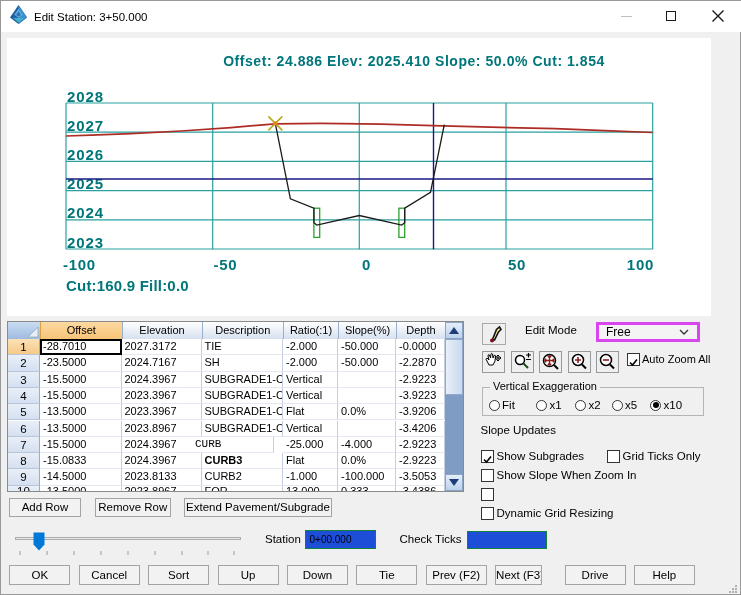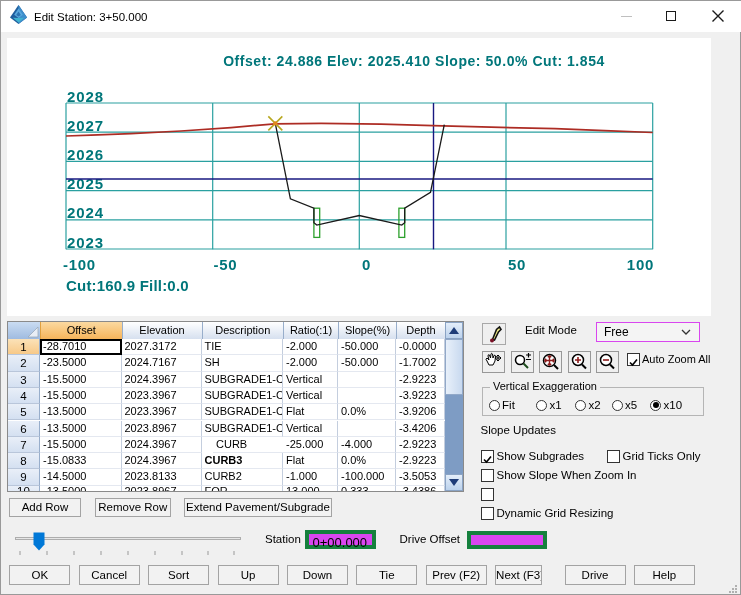--- a/index.html
+++ b/index.html
@@ -8,30 +8,30 @@
        border:1px solid #999;box-sizing:border-box;}
   #titlebar{position:absolute;left:0;top:0;width:100%;height:31px;background:#ffffff;padding-left:7px;}
   #title-text{position:absolute;left:33px;top:10px;font-size:11.5px;color:#000;}
   .abs{position:absolute;}
   
   #chartpanel{position:absolute;left:6px;top:37px;width:704px;height:278px;background:#fff;}
   
   .btn{position:absolute;background:#f2f2f2;border:1px solid #a3a3a3;box-sizing:border-box;
        font-size:11.5px;color:#000;text-align:center;line-height:19px;white-space:nowrap;overflow:hidden;}
   .txt{position:absolute;font-size:11.5px;color:#000;white-space:nowrap;}
-  .tbox{position:absolute;background:#d946ef;border:4px solid #15803d;box-sizing:border-box;
-        font-size:13px;line-height:17px;padding-left:4px;}
+  .tbox{position:absolute;background:#1d4ed8;border:1px solid #15803d;box-sizing:border-box;
+        font-size:10px;line-height:17px;padding-left:4px;}
   
   .cb{position:absolute;width:13px;height:13px;background:#fff;border:1px solid #333;box-sizing:border-box;}
   .cblabel{position:absolute;font-size:11.5px;color:#000;white-space:nowrap;}
   
   .radio{position:absolute;width:11px;height:11px;background:#fff;border:1px solid #333;border-radius:50%;box-sizing:border-box;}
   .radio.sel::after{content:"";position:absolute;left:1.5px;top:1.5px;width:6px;height:6px;border-radius:50%;background:#000;}
   
-  .combo{position:absolute;background:#f4f4f4;border:1px solid #d946ef;box-sizing:border-box;
+  .combo{position:absolute;background:#f4f4f4;border:3px solid #d946ef;box-sizing:border-box;
          font-size:12px;color:#000;}
   .combo .cval{position:absolute;left:7px;top:50%;transform:translateY(-50%);}
   .combo svg{position:absolute;right:8px;top:50%;transform:translateY(-50%);}
 
   .hcell{position:absolute;font-size:11px;color:#000;text-align:center;line-height:17px;box-sizing:border-box;overflow:hidden;}
   .rnum{position:absolute;font-size:11.5px;color:#000;text-align:center;line-height:16px;box-sizing:border-box;border-bottom:1px solid #b9c6da;border-right:1px solid #98aecb;overflow:hidden;}
   .dcell{position:absolute;font-size:11px;color:#000;line-height:15px;padding-left:3px;box-sizing:border-box;border-bottom:1px solid #e4e8f0;border-right:1px solid #c4cede;overflow:hidden;white-space:nowrap;background:#fff;}
 </style>
 </head>
 <body>
@@ -93,40 +93,40 @@
 <circle cx="268.3" cy="85.4" r="2.2" fill="#e08820"></circle>
 </svg>
   </div>
 
 <div class="abs" style="left:6px;top:320px;width:457px;height:171px;border:1px solid #8a8a8a;box-sizing:border-box;background:#fff;overflow:hidden;">
 <div class="hcell" style="left:0px;top:0;width:32px;height:17.0px;background:linear-gradient(#cadcf2,#9fbbe0);">
         <svg width="12" height="11" style="position:absolute;right:1px;bottom:1px">
           <polygon points="11,0 11,10 1,10" fill="#e8eef6" stroke="#9ab" stroke-width="0.8"></polygon>
         </svg>
       </div>
-<div class="hcell" style="left:32px;top:0;width:81.5px;height:17.0px;background:linear-gradient(#fbd9a0,#f6b45b);border-left:1px solid #e0a040;">Offset</div>
+<div class="hcell" style="left:32px;top:0;width:81.5px;height:30px;background:linear-gradient(#fbd9a0,#f6b45b);border-left:1px solid #e0a040;">Offset</div>
 <div class="hcell" style="left:113.5px;top:0;width:80.0px;height:17.0px;background:linear-gradient(#ffffff,#d6e0ef);border-left:1px solid #98aecb;">Elevation</div>
 <div class="hcell" style="left:193.5px;top:0;width:81.5px;height:17.0px;background:linear-gradient(#ffffff,#d6e0ef);border-left:1px solid #98aecb;">Description</div>
 <div class="hcell" style="left:275px;top:0;width:55px;height:17.0px;background:linear-gradient(#ffffff,#d6e0ef);border-left:1px solid #98aecb;">Ratio(:1)</div>
 <div class="hcell" style="left:330px;top:0;width:58px;height:17.0px;background:linear-gradient(#ffffff,#d6e0ef);border-left:1px solid #98aecb;">Slope(%)</div>
 <div class="hcell" style="left:388px;top:0;width:49px;height:17.0px;background:linear-gradient(#ffffff,#d6e0ef);border-left:1px solid #98aecb;">Depth</div>
 <div class="rnum" style="left:0;top:17.0px;width:32px;height:16.3px;background:linear-gradient(#fbe2b8,#f7c988);">1</div>
 <div class="dcell" style="left:32px;top:17.0px;width:81.5px;height:16.3px;">-28.7010</div>
 <div class="dcell" style="left:113.5px;top:17.0px;width:80.0px;height:16.3px;">2027.3172</div>
 <div class="dcell" style="left:193.5px;top:17.0px;width:81.5px;height:16.3px;">TIE</div>
 <div class="dcell" style="left:275px;top:17.0px;width:55px;height:16.3px;">-2.000</div>
 <div class="dcell" style="left:330px;top:17.0px;width:58px;height:16.3px;">-50.000</div>
 <div class="dcell" style="left:388px;top:17.0px;width:49px;height:16.3px;">-0.0000</div>
 <div class="rnum" style="left:0;top:33.3px;width:32px;height:16.3px;background:linear-gradient(#e9eff8,#d4e0f1);">2</div>
 <div class="dcell" style="left:32px;top:33.3px;width:81.5px;height:16.3px;">-23.5000</div>
 <div class="dcell" style="left:113.5px;top:33.3px;width:80.0px;height:16.3px;">2024.7167</div>
 <div class="dcell" style="left:193.5px;top:33.3px;width:81.5px;height:16.3px;">SH</div>
 <div class="dcell" style="left:275px;top:33.3px;width:55px;height:16.3px;">-2.000</div>
 <div class="dcell" style="left:330px;top:33.3px;width:58px;height:16.3px;">-50.000</div>
-<div class="dcell" style="left:388px;top:33.3px;width:49px;height:16.3px;">-1.7002</div>
+<div class="dcell" style="left:388px;top:33.3px;width:49px;height:16.3px;">-2.2870</div>
 <div class="rnum" style="left:0;top:49.6px;width:32px;height:16.3px;background:linear-gradient(#e9eff8,#d4e0f1);">3</div>
 <div class="dcell" style="left:32px;top:49.6px;width:81.5px;height:16.3px;">-15.5000</div>
 <div class="dcell" style="left:113.5px;top:49.6px;width:80.0px;height:16.3px;">2024.3967</div>
 <div class="dcell" style="left:193.5px;top:49.6px;width:81.5px;height:16.3px;">SUBGRADE1-CL</div>
 <div class="dcell" style="left:275px;top:49.6px;width:55px;height:16.3px;">Vertical</div>
 <div class="dcell" style="left:330px;top:49.6px;width:58px;height:16.3px;"></div>
 <div class="dcell" style="left:388px;top:49.6px;width:49px;height:16.3px;">-2.9223</div>
 <div class="rnum" style="left:0;top:65.9px;width:32px;height:16.3px;background:linear-gradient(#e9eff8,#d4e0f1);">4</div>
 <div class="dcell" style="left:32px;top:65.9px;width:81.5px;height:16.3px;">-15.5000</div>
 <div class="dcell" style="left:113.5px;top:65.9px;width:80.0px;height:16.3px;">2023.3967</div>
@@ -144,21 +144,21 @@
 <div class="rnum" style="left:0;top:98.5px;width:32px;height:16.3px;background:linear-gradient(#e9eff8,#d4e0f1);">6</div>
 <div class="dcell" style="left:32px;top:98.5px;width:81.5px;height:16.3px;">-13.5000</div>
 <div class="dcell" style="left:113.5px;top:98.5px;width:80.0px;height:16.3px;">2023.8967</div>
 <div class="dcell" style="left:193.5px;top:98.5px;width:81.5px;height:16.3px;">SUBGRADE1-CL</div>
 <div class="dcell" style="left:275px;top:98.5px;width:55px;height:16.3px;">Vertical</div>
 <div class="dcell" style="left:330px;top:98.5px;width:58px;height:16.3px;"></div>
 <div class="dcell" style="left:388px;top:98.5px;width:49px;height:16.3px;">-3.4206</div>
 <div class="rnum" style="left:0;top:114.80000000000001px;width:32px;height:16.3px;background:linear-gradient(#e9eff8,#d4e0f1);">7</div>
 <div class="dcell" style="left:32px;top:114.80000000000001px;width:81.5px;height:16.3px;">-15.5000</div>
 <div class="dcell" style="left:113.5px;top:114.80000000000001px;width:80.0px;height:16.3px;">2024.3967</div>
-<div class="dcell" style="left:205px;top:114.80000000000001px;width:81.5px;height:16.3px;">CURB</div>
+<div class="dcell" style="left:184px;top:114.80000000000001px;width:81.5px;height:16.3px;font-family:Liberation Mono, monospace;">CURB</div>
 <div class="dcell" style="left:275px;top:114.80000000000001px;width:55px;height:16.3px;">-25.000</div>
 <div class="dcell" style="left:330px;top:114.80000000000001px;width:58px;height:16.3px;">-4.000</div>
 <div class="dcell" style="left:388px;top:114.80000000000001px;width:49px;height:16.3px;">-2.9223</div>
 <div class="rnum" style="left:0;top:131.10000000000002px;width:32px;height:16.3px;background:linear-gradient(#e9eff8,#d4e0f1);">8</div>
 <div class="dcell" style="left:32px;top:131.10000000000002px;width:81.5px;height:16.3px;">-15.0833</div>
 <div class="dcell" style="left:113.5px;top:131.10000000000002px;width:80.0px;height:16.3px;">2024.3967</div>
 <div class="dcell" style="left:193.5px;top:131.10000000000002px;width:81.5px;height:16.3px;font-weight:bold;">CURB3</div>
 <div class="dcell" style="left:275px;top:131.10000000000002px;width:55px;height:16.3px;">Flat</div>
 <div class="dcell" style="left:330px;top:131.10000000000002px;width:58px;height:16.3px;">0.0%</div>
 <div class="dcell" style="left:388px;top:131.10000000000002px;width:49px;height:16.3px;">-2.9223</div>
@@ -269,21 +269,21 @@
       <line x1="59" y1="0" x2="59" y2="4" stroke="#9a9a9a" stroke-width="1"></line> 
       <line x1="86" y1="0" x2="86" y2="4" stroke="#9a9a9a" stroke-width="1"></line> 
       <line x1="113" y1="0" x2="113" y2="4" stroke="#9a9a9a" stroke-width="1"></line> 
       <line x1="140" y1="0" x2="140" y2="4" stroke="#9a9a9a" stroke-width="1"></line> 
       <line x1="167" y1="0" x2="167" y2="4" stroke="#9a9a9a" stroke-width="1"></line> 
       <line x1="193" y1="0" x2="193" y2="4" stroke="#9a9a9a" stroke-width="1"></line> 
       <line x1="219" y1="0" x2="219" y2="4" stroke="#9a9a9a" stroke-width="1"></line>
     </svg>
 <div class="txt" style="left:264px;top:531.5px;font-size:11.5px;text-align:right;">Station</div>
 <div class="tbox" style="left:303.5px;top:528.5px;width:71px;height:19px;line-height:17px;">0+00.000</div>
-<div class="txt" style="left:398.5px;top:531.5px;font-size:11.5px;">Drive Offset</div>
+<div class="txt" style="left:398.5px;top:531.5px;font-size:11.5px;">Check Ticks</div>
 <div class="tbox" style="left:466px;top:529.5px;width:80px;height:18px;"></div>
 <div class="btn" style="left:8.3px;top:563.5px;width:61px;height:20.5px;line-height:18.5px;">OK</div>
 <div class="btn" style="left:77.7px;top:563.5px;width:61px;height:20.5px;line-height:18.5px;">Cancel</div>
 <div class="btn" style="left:147.1px;top:563.5px;width:61px;height:20.5px;line-height:18.5px;">Sort</div>
 <div class="btn" style="left:216.5px;top:563.5px;width:61px;height:20.5px;line-height:18.5px;">Up</div>
 <div class="btn" style="left:285.9px;top:563.5px;width:61px;height:20.5px;line-height:18.5px;">Down</div>
 <div class="btn" style="left:355.3px;top:563.5px;width:61px;height:20.5px;line-height:18.5px;">Tie</div>
 <div class="btn" style="left:424.7px;top:563.5px;width:61px;height:20.5px;line-height:18.5px;">Prev (F2)</div>
 <div class="btn" style="left:494.1px;top:563.5px;width:47px;height:20.5px;line-height:18.5px;">Next (F3)</div>
 <div class="btn" style="left:563.5px;top:563.5px;width:61px;height:20.5px;line-height:18.5px;">Drive</div>

